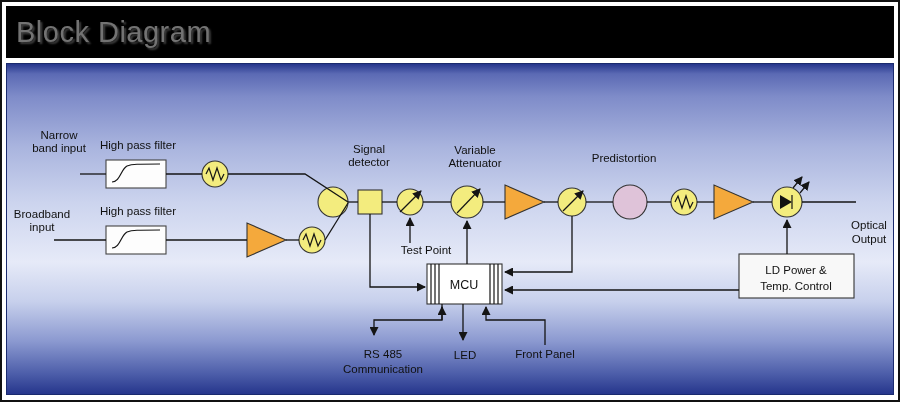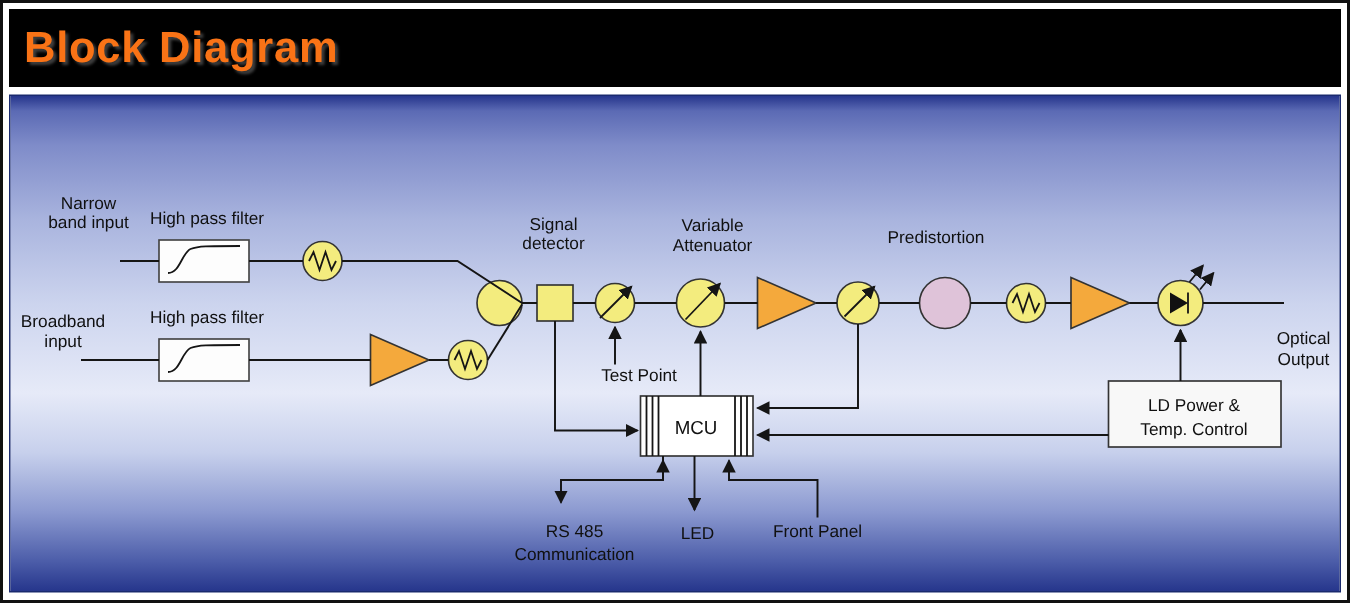--- a/index.html
+++ b/index.html
@@ -17,23 +17,23 @@
     overflow: hidden;
   }
   .header-bar {
     height: 52px;
     background: #000000;
     display: flex;
     align-items: center;
     padding-left: 10px;
   }
   .header-title {
-    color: #f97316;
+    color: #737373;
     font-size: 29px;
-    font-weight: 700;
+    font-weight: 400;
     letter-spacing: 0.5px;
     text-shadow: 2px 2px 2px rgba(90,90,90,0.7);
   }
   .panel {
     margin-top: 5px;
     height: 332px;
     border: 1px solid #1a2a6e;
     background: linear-gradient(180deg,
       #26368c 0%, #5b6ab4 3%, #7f8cc9 10%, #a9b4de 25%,
       #ccd4ee 42%, #e6eaf8 60%, #c7d0ec 72%, #8b99d0 84%,

